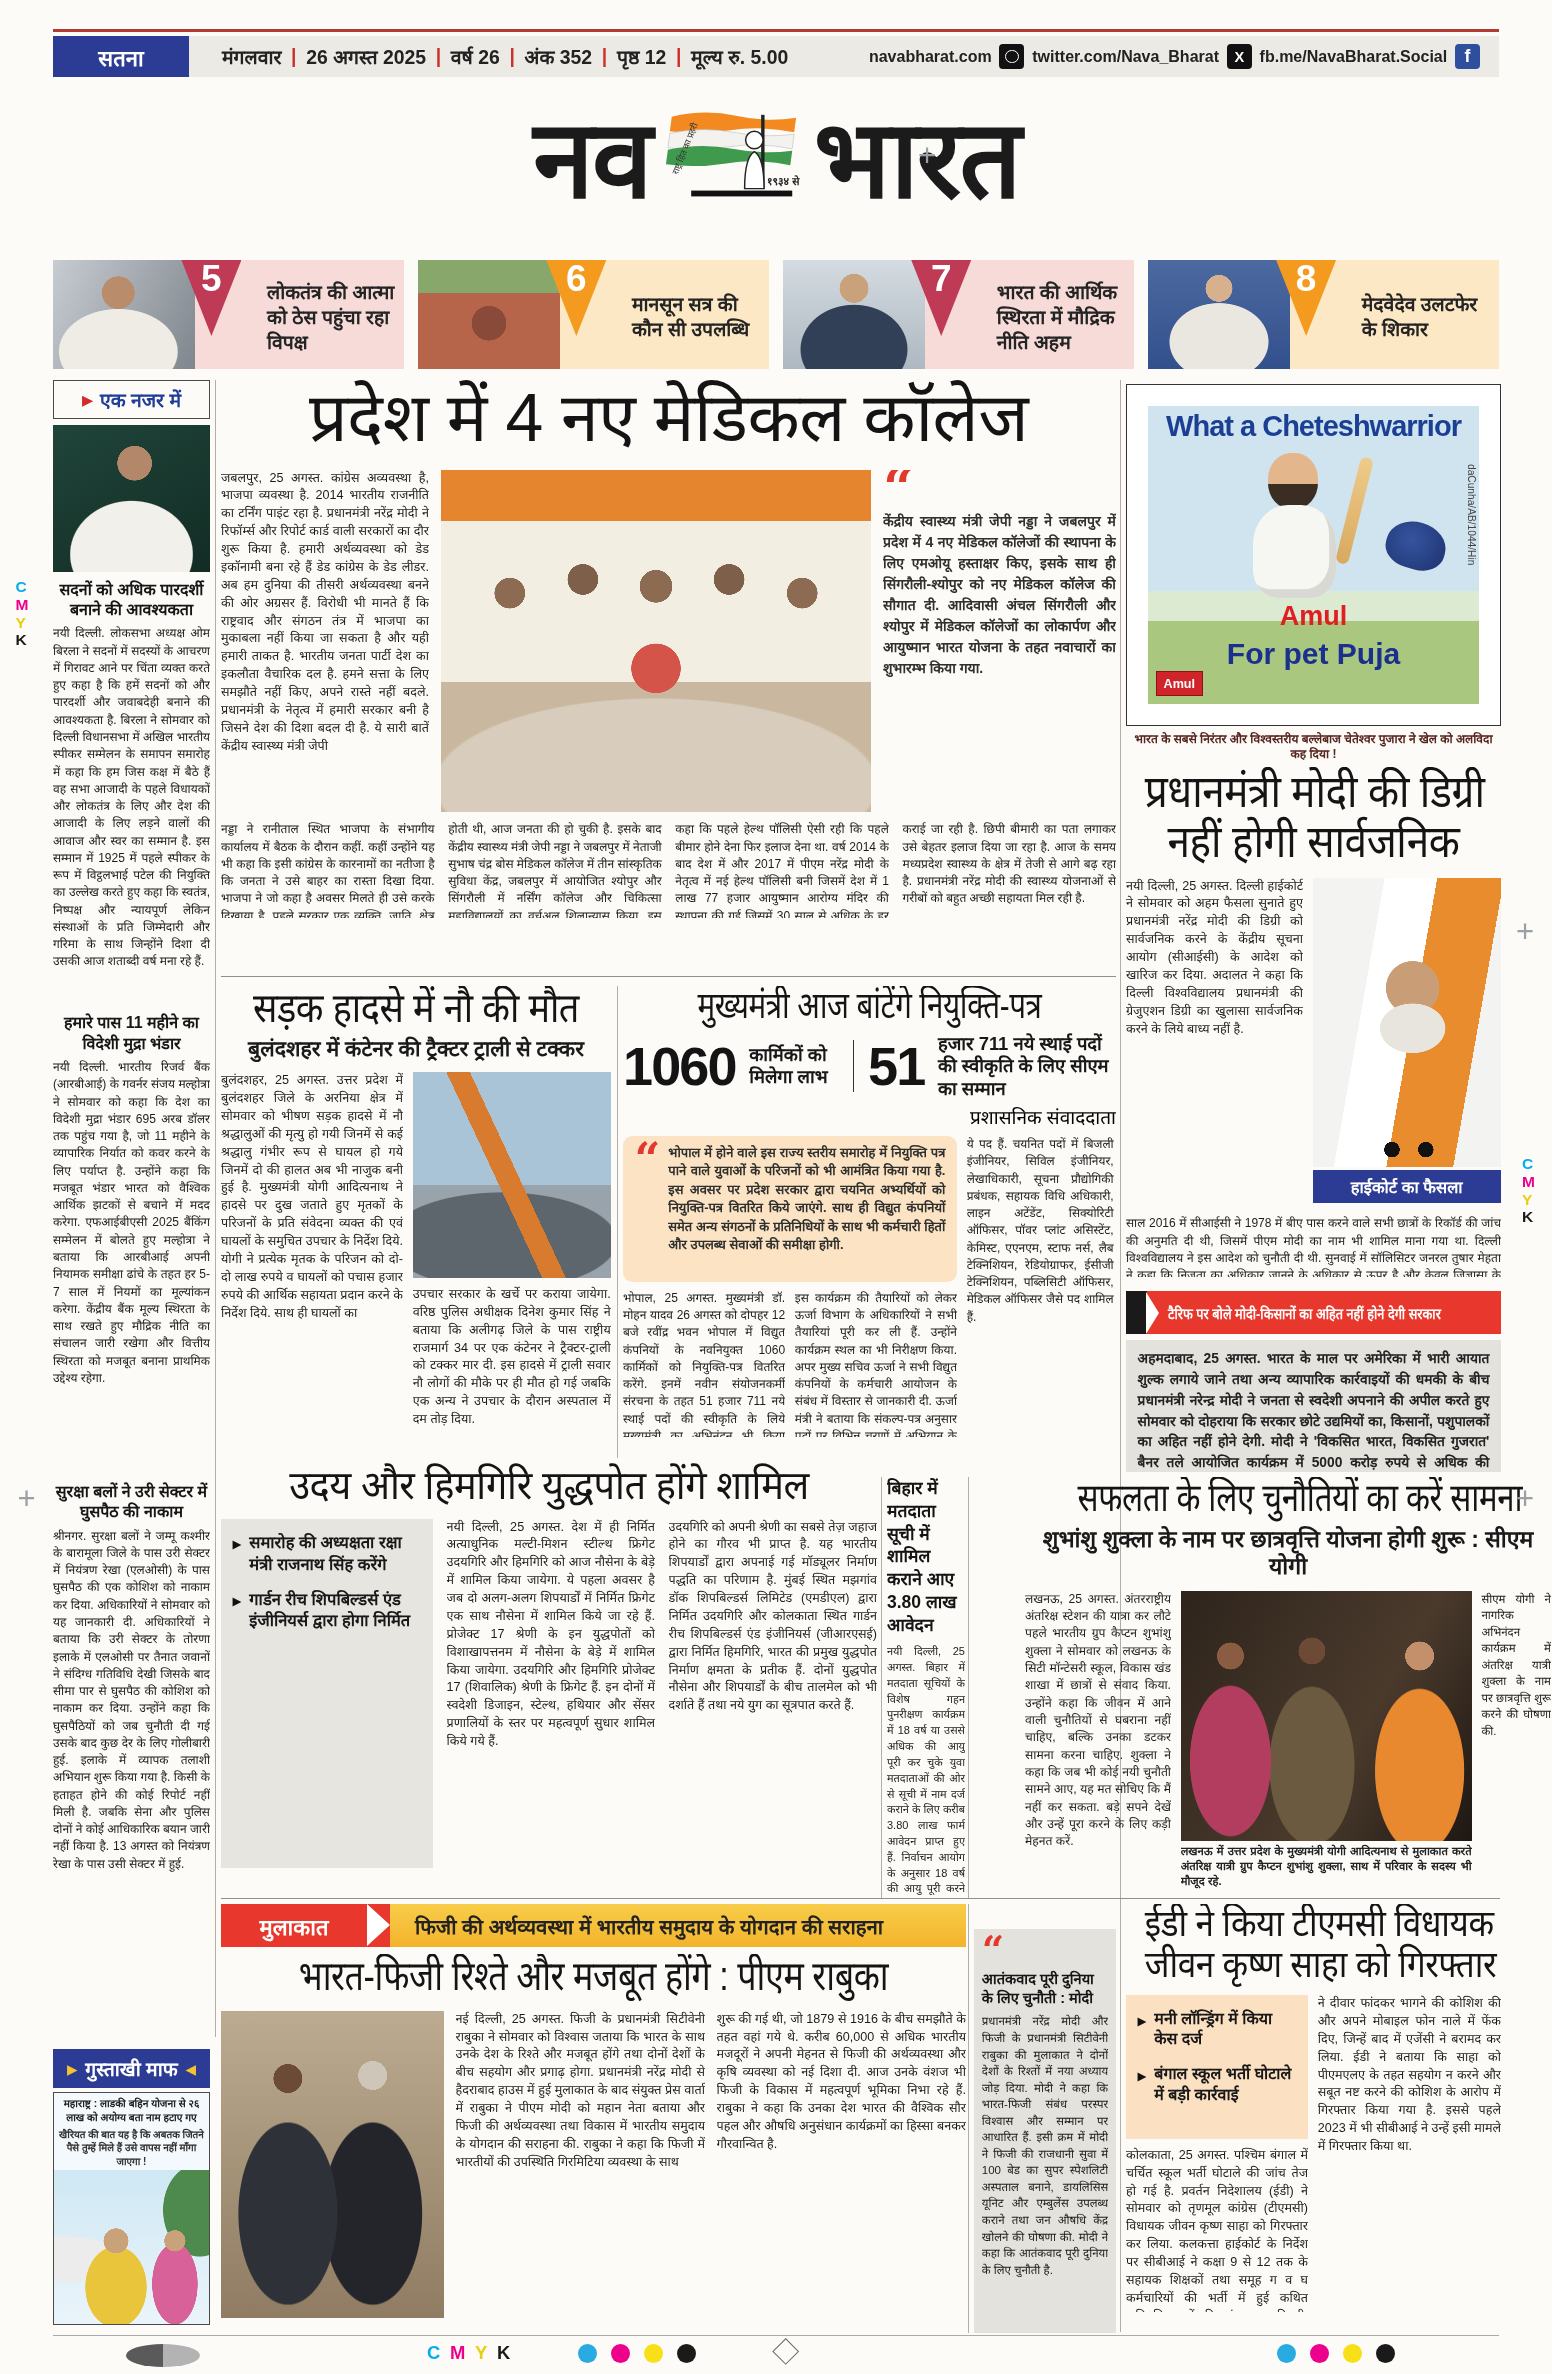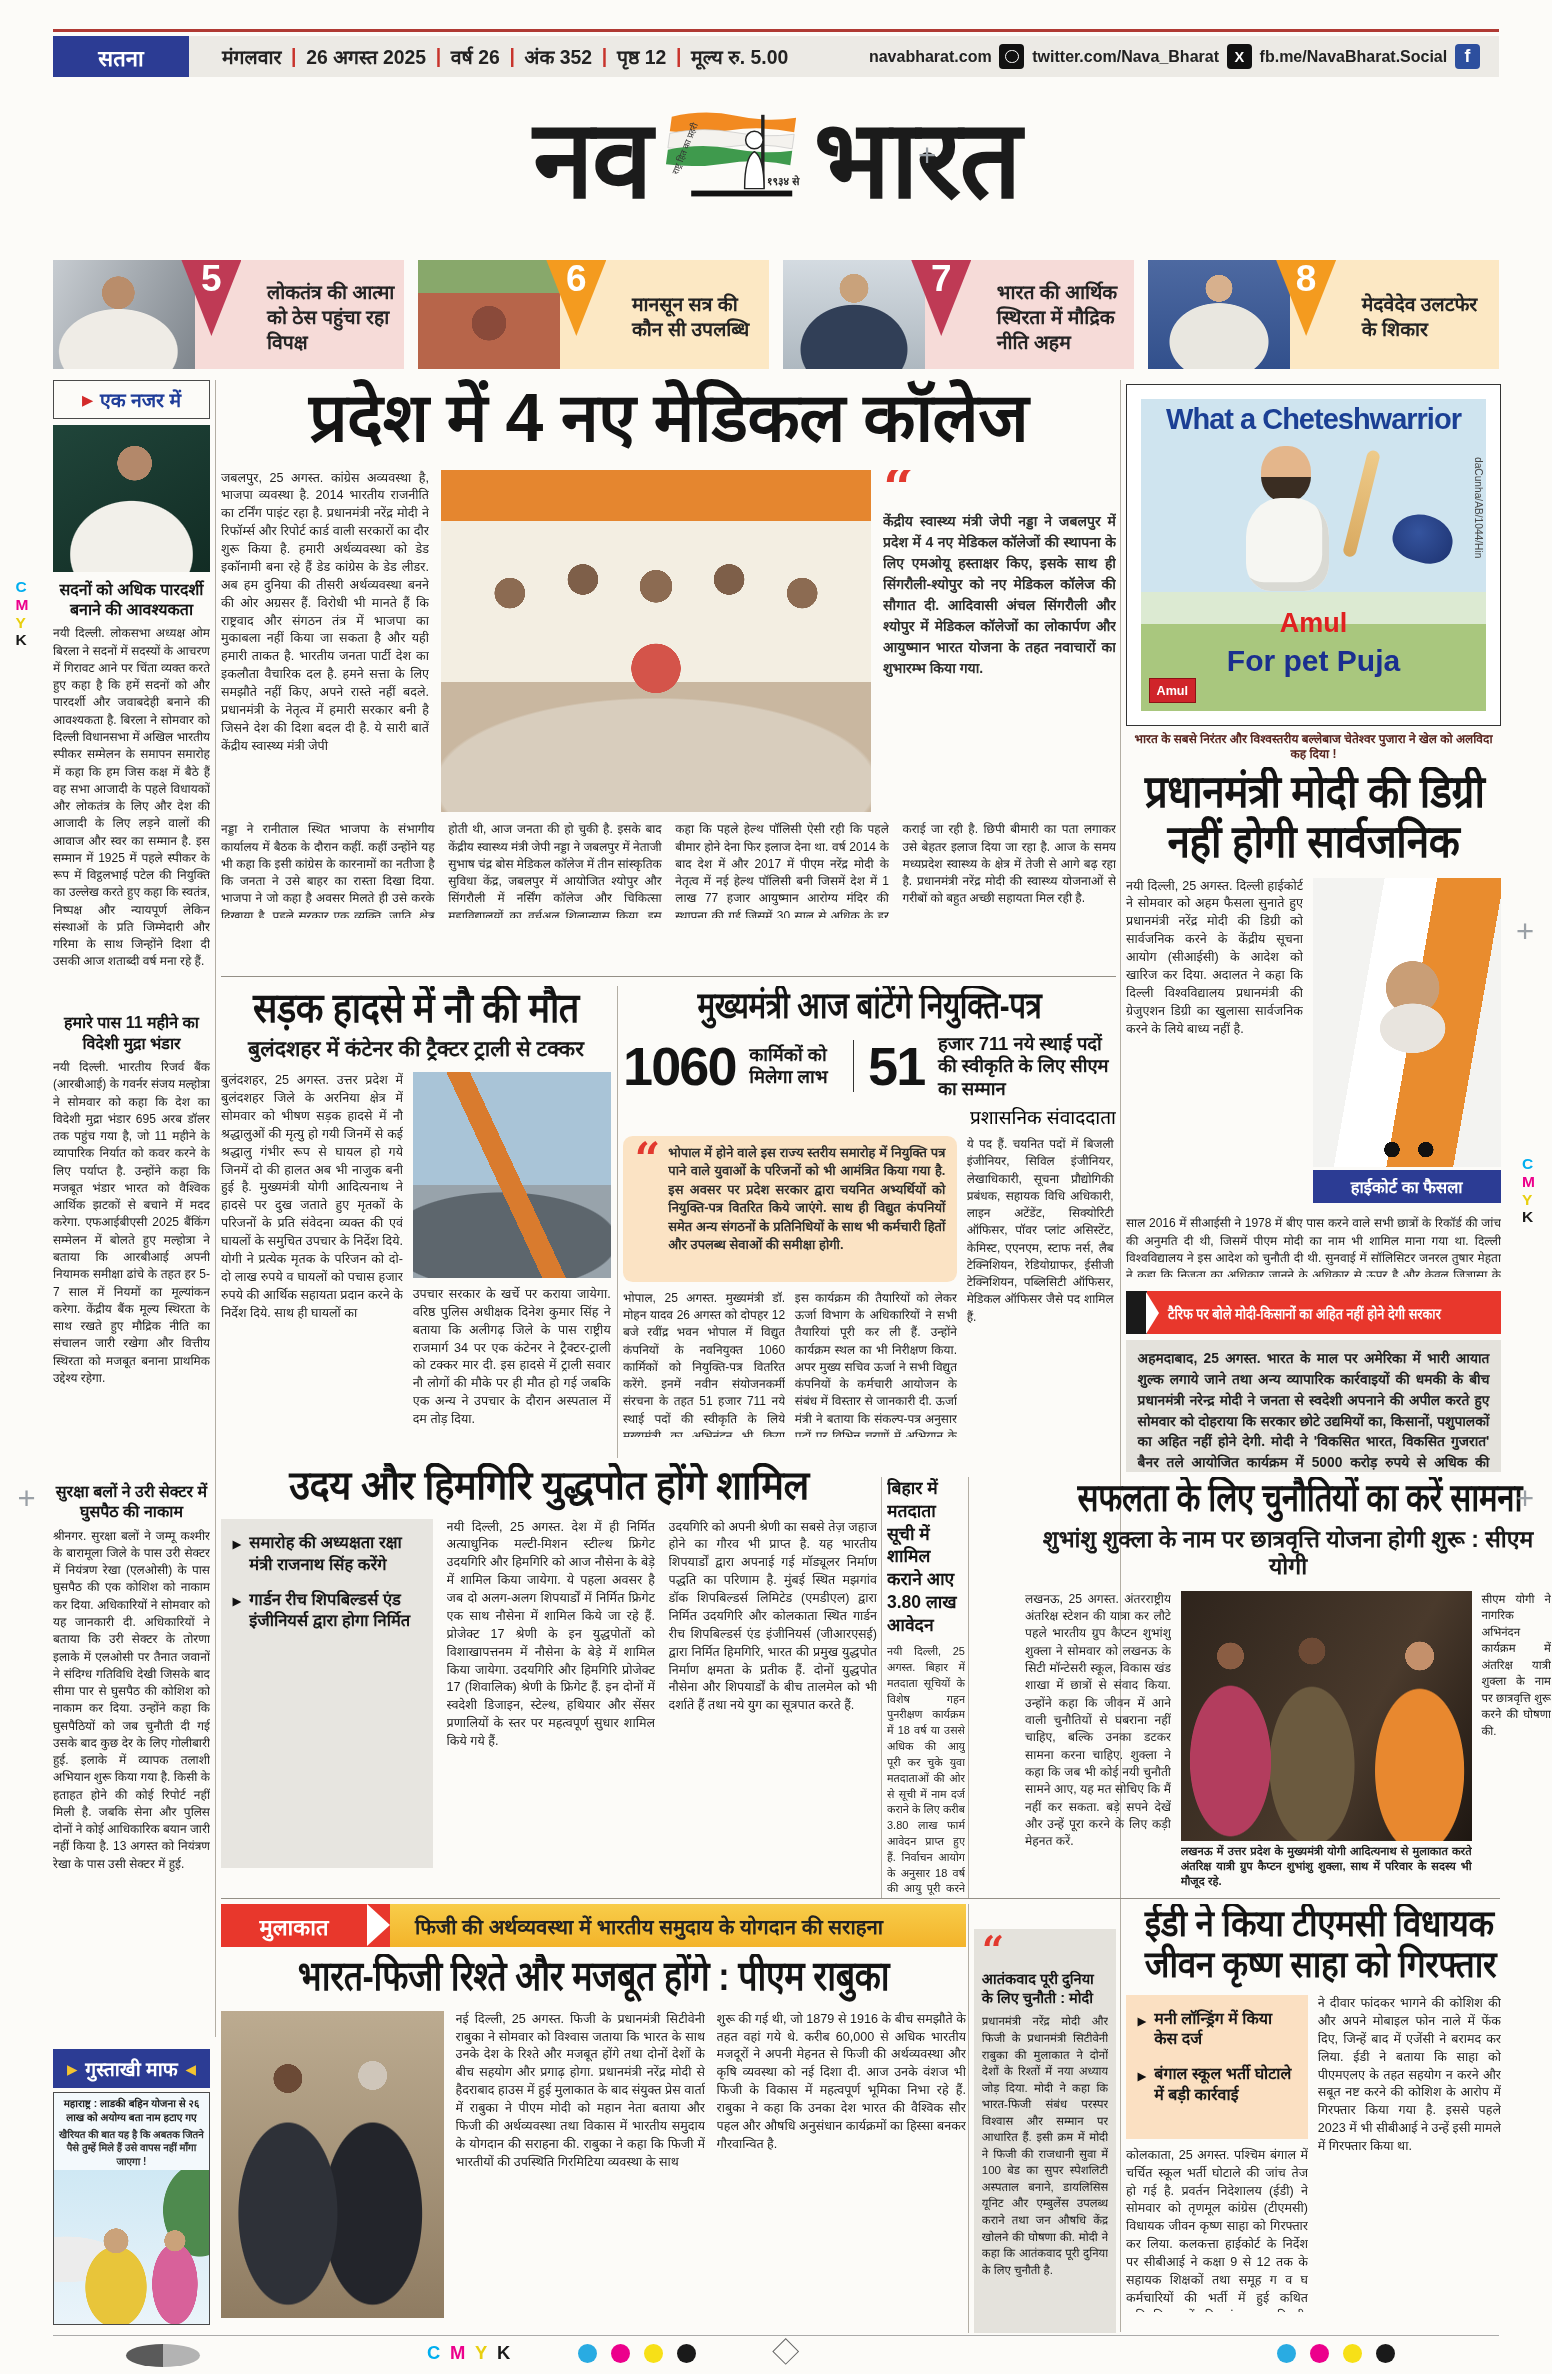--- a/index.html
+++ b/index.html
@@ -26,21 +26,21 @@
 
 .teasers{position:absolute;left:53px;top:260px;width:1446px;height:109px;display:flex;gap:13.6px}
 .teaser{flex:1;display:flex;overflow:hidden}
 .tph{width:142px;height:109px;flex:none}
 .tpanel{flex:1;position:relative;padding:13.6px 9.7px 7.8px 72px;display:flex;align-items:center}
 .t-pink .tpanel{background:#f6dbd8}.t-cream .tpanel{background:#fce8c4}
 .pennant{position:absolute;left:-13.6px;top:0;width:60px;height:76px;clip-path:polygon(0 0,100% 0,50% 100%);color:#fff;font-weight:800;font-size:37px;text-align:center;line-height:1.05}
 .t-pink .pennant{background:#bf3a55}.t-cream .pennant{background:#f49b1f}
 .ttext{font-weight:700;font-size:19.4px;line-height:1.3;color:#242424}
 
-.hl{font-weight:700;color:#141414;text-align:center;line-height:1.1;letter-spacing:-0.5px}
+.hl{font-weight:400;color:#141414;text-align:center;line-height:1.1;letter-spacing:-0.5px}
 .subhl{font-weight:700;text-align:center;color:#1a1a1a;line-height:1.2}
 .bt{font-size:12.6px;line-height:1.42;text-align:justify;color:#1d1d1d;overflow:hidden}
 .bts{font-size:12px;line-height:1.44;text-align:justify;color:#1d1d1d;overflow:hidden}
 .nowrap{white-space:nowrap;display:block;text-align:center}
 .cx95{transform:scaleX(.95)}.cx9{transform:scaleX(.9)}.cx88{transform:scaleX(.88)}.cx83{transform:scaleX(.83)}.cx8{transform:scaleX(.8)}
 .qmark{color:#e2392e;font-size:54px;font-weight:800;line-height:.7;font-family:"DejaVu Serif","Liberation Serif",serif}
 
 .ph{position:relative;overflow:hidden;background:#c9c9c9}
 .ph-shah{background:radial-gradient(circle 16.5px at 46% 30%,#b98d6b 98%,transparent),radial-gradient(ellipse 60px 43px at 46% 84%,#efece6 98%,transparent),linear-gradient(115deg,#c7ccd1,#7f868d)}
 .ph-parl{background:radial-gradient(circle 17.5px at 50% 58%,#8a4a3a 98%,transparent),linear-gradient(180deg,#88a86b 0 30%,#b7654a 30% 100%)}
@@ -77,21 +77,21 @@
 .quotebox{background:#fbe3c4;border-radius:9.7px;padding:7.8px 11.6px;display:flex;gap:7.8px;overflow:hidden}
 .quotebox .tx{font-size:13px;font-weight:700;line-height:1.42;text-align:justify;color:#30302e}
 .capbar{background:#2c3c94;color:#fff;font-weight:700;font-size:16.5px;height:33px;display:flex;align-items:center;justify-content:center}
 
 .mstrip{position:absolute;left:221px;top:1904px;width:745px;height:43px;display:flex;align-items:stretch}
 .mstrip .lbl{width:146px;background:#e8372c;color:#fff;font-weight:800;font-size:22px;display:flex;align-items:center;justify-content:center}
 .mstrip .ntch{width:23px;background:#e8372c}
 .mstrip .ntch i{display:block;width:0;height:0;border-top:21.3px solid transparent;border-bottom:21.3px solid transparent;border-left:23px solid #fff0;border-left-color:#fff;}
 .mstrip .ystrip{flex:1;background:linear-gradient(#f8cd4a,#f3b32a);display:flex;align-items:center;padding-left:25px;font-weight:800;font-size:20.4px;color:#222}
 
-.amul{position:absolute;left:1126px;top:384px;width:375px;height:342px;border:1.9px solid #333;background:#fff;padding:14px}
+.amul{position:absolute;left:1126px;top:384px;width:375px;height:342px;border:1.9px solid #333;background:#fff;padding:21px}
 .amul .inner{position:relative;width:100%;height:100%;background:linear-gradient(#cfe4ef 0 62%,#dcead2 62% 72%,#a9c77e 72%);overflow:hidden}
 .amul .title{position:absolute;top:3.9px;left:0;width:100%;text-align:center;font-weight:800;font-size:29px;color:#1b3f94;letter-spacing:-1px}
 .amul .bat{position:absolute;right:118px;top:50px;width:12.6px;height:109px;background:linear-gradient(#eecb8a,#d9a95f);border-radius:6.8px;transform:rotate(14deg)}
 .amul .helm{position:absolute;right:33px;top:116px;width:60px;height:47px;background:radial-gradient(circle at 40% 40%,#35549e,#1d3270);border-radius:50% 50% 42% 42%;transform:rotate(16deg)}
 .amul .hd{position:absolute;left:120px;top:47px;width:50px;height:56px;background:linear-gradient(180deg,#e4b68b 0 55%,#3a2d22 56%);border-radius:46%}
 .amul .tors{position:absolute;left:105px;top:99px;width:83px;height:93px;background:#f6f6f2;border-radius:42% 42% 30% 30%;box-shadow:inset -6.8px -8.7px 0 #d9d9d3}
 .amul .brand{position:absolute;left:0;bottom:72px;width:100%;text-align:center;font-weight:800;font-size:27px;color:#e02020}
 .amul .tag{position:absolute;left:0;bottom:33px;width:100%;text-align:center;font-weight:800;font-size:30px;color:#1b2f8f}
 .amul .logochip{position:absolute;left:7.8px;bottom:7.8px;width:47px;height:25px;background:#d0242a;color:#fff;font-weight:800;font-size:12.6px;display:flex;align-items:center;justify-content:center;border:1px solid #8c1216}
 .amul .credit{position:absolute;right:1.9px;top:58px;writing-mode:vertical-rl;font-size:10.2px;color:#444}

